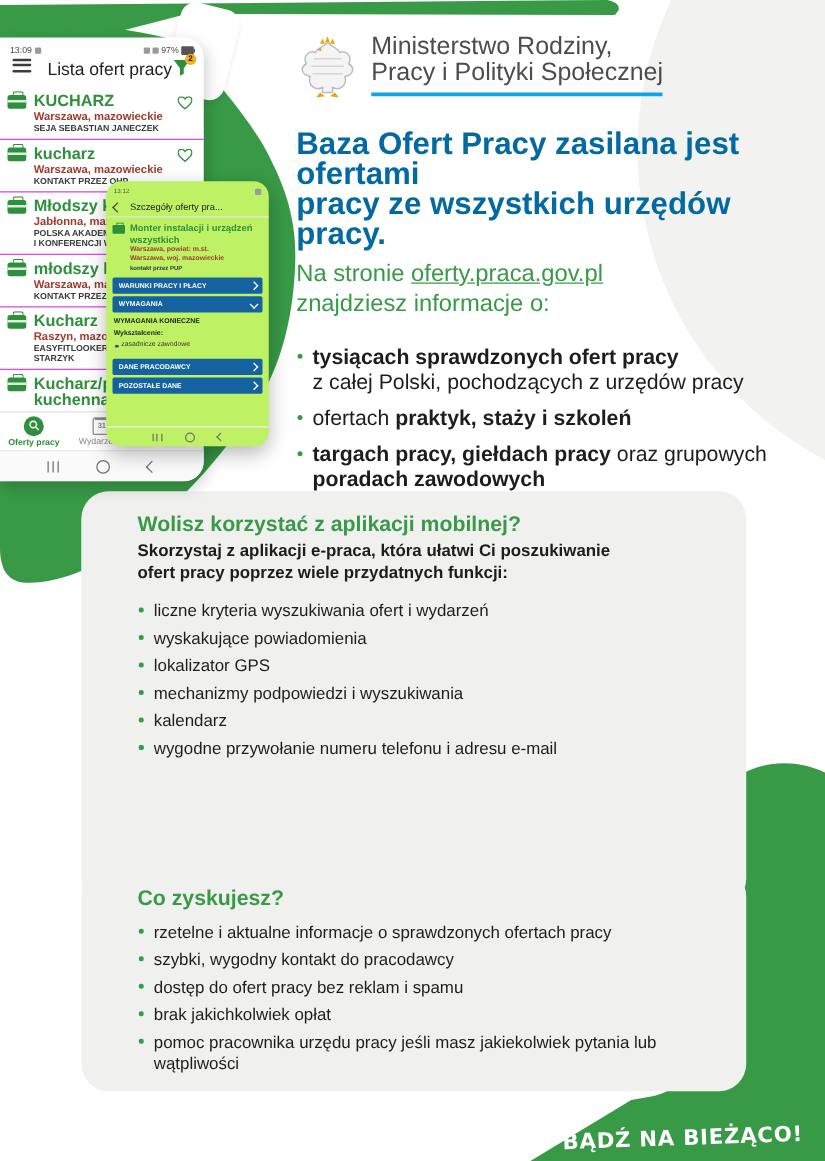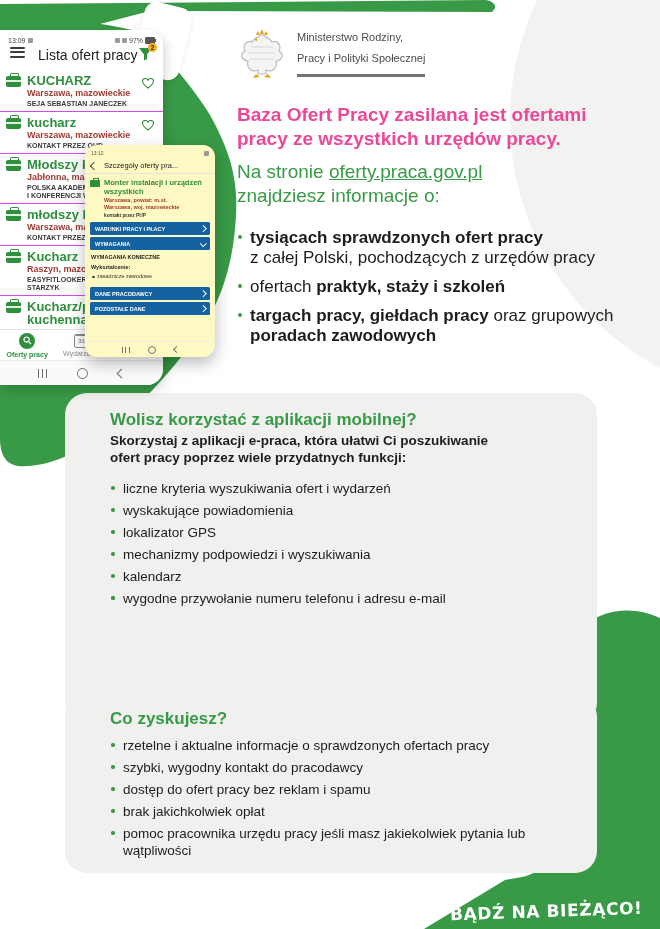--- a/index.html
+++ b/index.html
@@ -7,26 +7,26 @@
         font-family:"Liberation Sans",sans-serif;color:#1d1d1b;}
   .bg{position:absolute;left:0;top:0;z-index:0;}
 
   
   .back-card{position:absolute;left:138px;top:4px;width:48px;height:74px;background:#fff;
              border-radius:12px;transform:rotate(14deg);z-index:1;box-shadow:0 2px 6px rgba(0,0,0,.08);}
 
   
   .ministry{position:absolute;left:237px;top:27px;display:flex;align-items:flex-start;z-index:2;}
   .ministry svg{margin-right:10px;}
-  .ministry-text{font-size:11px;line-height:21px;color:#4c4c4c;padding-bottom:5px;
-                 border-bottom:3px solid #737373;}
+  .ministry-text{font-size:20px;line-height:21px;color:#4c4c4c;padding-bottom:5px;
+                 border-bottom:3px solid #0ea5e9;}
 
   
   .intro{position:absolute;left:237px;top:103px;width:408px;z-index:2;}
-  .intro h1{margin:0;font-size:19px;line-height:24px;font-weight:bold;color:#ec4899;}
+  .intro h1{margin:0;font-size:25px;line-height:24px;font-weight:bold;color:#0369a1;}
   .intro .line2{margin-top:9px;font-size:19px;line-height:24px;color:#389A46;}
   .intro .line2 a{color:#389A46;text-decoration:underline;cursor:pointer;}
   ul.dots{list-style:none;margin:0;padding:0;}
   ul.dots li{position:relative;padding-left:13px;color:#1d1d1b;}
   .dot{position:absolute;left:1px;top:7px;width:4px;height:4px;border-radius:50%;background:#389A46;}
   .intro ul.dots{margin-top:20px;}
   .intro ul.dots li{font-size:17px;line-height:20px;margin-bottom:9px;}
   b,.b{font-weight:bold;}
 
   
@@ -84,21 +84,21 @@
   .cal:before{content:"";position:absolute;left:1px;top:-1px;width:9px;height:2px;background:#8a8a8a;}
   .p1-nav{height:30px;background:#fafafa;border-top:1px solid #ececec;display:flex;
           align-items:center;justify-content:center;gap:30px;}
   .n-bars{display:flex;gap:2.5px;cursor:pointer;}
   .n-bars i{width:1.5px;height:9px;background:#6f6f6f;}
   .n-circ{width:9px;height:9px;border:1.5px solid #6f6f6f;border-radius:50%;cursor:pointer;}
   .n-back{width:6px;height:6px;border-left:1.5px solid #6f6f6f;border-bottom:1.5px solid #6f6f6f;
           transform:rotate(45deg);cursor:pointer;}
 
   
-  .phone2{position:absolute;left:85px;top:145px;width:130px;height:212px;background:#fef9c3;
+  .phone2{position:absolute;left:85px;top:145px;width:130px;height:212px;background:#bef264;
           border-radius:12px;box-shadow:0 6px 16px rgba(0,0,0,.28);z-index:4;
           display:flex;flex-direction:column;overflow:hidden;}
   .p2-status{height:10px;display:flex;justify-content:space-between;align-items:center;
              padding:3px 6px 0 6px;font-size:5px;color:#555;}
   .p2-header{height:15px;display:flex;align-items:center;padding:0 6px;border-bottom:1px solid #e3e3e3;}
   .p2-back{width:5px;height:5px;border-left:1.2px solid #444;border-bottom:1.2px solid #444;
            transform:rotate(45deg);cursor:pointer;}
   .p2-title{margin-left:7px;font-size:7.5px;color:#222;}
   .p2-job{display:flex;padding:4px 5px 2px 5px;}
   .brief2{flex:0 0 10px;height:7px;background:#2E8F3C;border-radius:1px;margin-top:2px;position:relative;}

